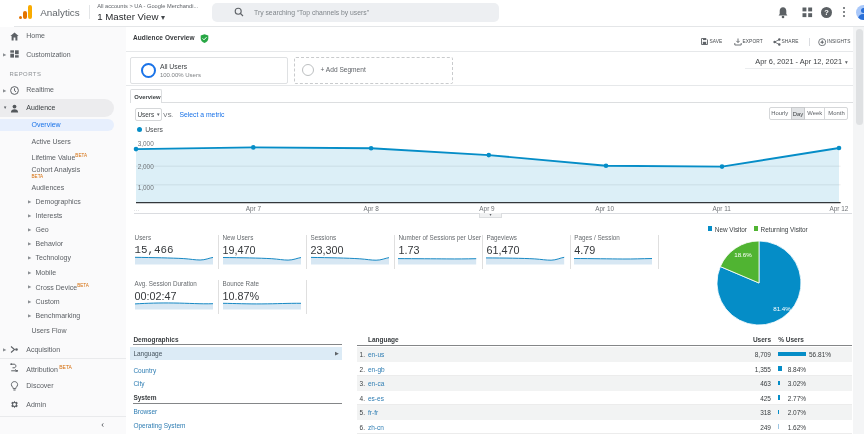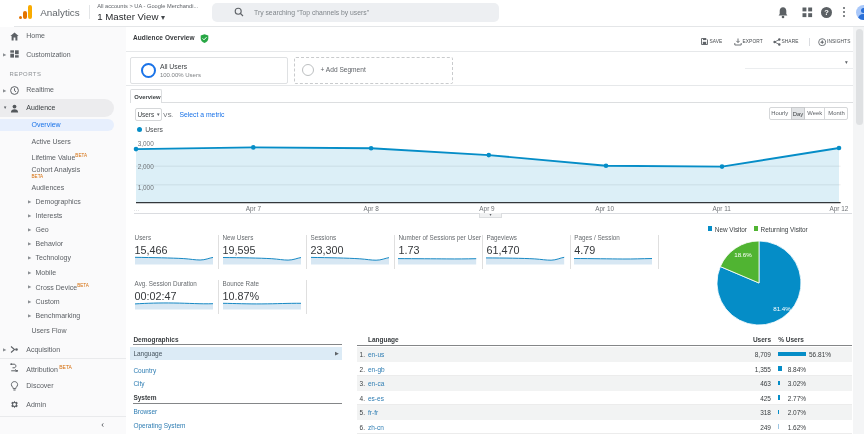--- a/index.html
+++ b/index.html
@@ -176,20 +176,21 @@
 
   <div class="abs" style="left:0;top:25px;width:727px;height:33.5px;border-bottom:1px solid #e6e8ea;box-sizing:border-box;background:#fff;"></div>
   <div class="abs" style="left:3.9px;top:29.6px;width:158.2px;height:27.4px;border:1px solid #dfe1e3;border-radius:2px;box-sizing:border-box;background:#fff;"></div>
   <div class="abs" style="left:14.8px;top:35.8px;width:15.5px;height:15.5px;border:2.3px solid #1a73e8;border-radius:50%;box-sizing:border-box;"></div>
   <div class="abs" style="left:33.9px;top:36.3px;font-size:6.8px;color:#3c4043;">All Users</div>
   <div class="abs" style="left:33.9px;top:44.8px;font-size:6.0px;color:#7e8184;">100.00% Users</div>
   <div class="abs" style="left:168.4px;top:29.6px;width:158.7px;height:27.4px;border:1px dashed #c9cbcd;border-radius:2px;box-sizing:border-box;"></div>
   <div class="abs" style="left:176.2px;top:37.4px;width:12px;height:12px;border:1.7px solid #bcbfc1;border-radius:50%;box-sizing:border-box;"></div>
   <div class="abs" style="left:194.5px;top:38.8px;font-size:6.6px;color:#5f6368;">+ Add Segment</div>
 
+  <div class="abs" style="left:530px;top:30.2px;width:186px;text-align:right;font-size:7.4px;color:#3b3e41;">Apr 6, 2021 - Apr 12, 2021</div>
     <div class="abs" style="left:719px;top:31.5px;color:#5f6368;font-size:5.5px;">▾</div>
   <div class="abs" style="left:619px;top:40.5px;width:108px;height:1px;background:#ebedef;"></div>
 
   <div class="abs" style="left:3.6px;top:62.3px;width:32.8px;height:14px;background:#fff;border:1px solid #dcdee0;border-bottom:none;border-radius:2px 2px 0 0;box-sizing:border-box;"></div>
   <div class="abs" style="left:8.3px;top:66.6px;font-size:5.9px;font-weight:bold;color:#3c4043;">Overview</div>
   <div class="abs" style="left:36.4px;top:75.3px;width:690.6px;height:1px;background:#dcdee0;"></div>
 
   <div class="abs" style="left:8.5px;top:81px;width:27.5px;height:12.5px;border:1px solid #d5d7d9;border-radius:2px;box-sizing:border-box;background:#fff;"></div>
   <div class="abs" style="left:11.5px;top:83.8px;font-size:6.4px;color:#3c4043;">Users</div>
     <div class="abs" style="left:30px;top:84.8px;font-size:4.6px;color:#5f6368;">▼</div>
@@ -238,23 +239,23 @@
     </div>
 
   <div class="abs" style="left:92.35px;top:208px;width:1px;height:33.6px;background:#dfdfdf;"></div>
   <div class="abs" style="left:180.3px;top:208px;width:1px;height:33.6px;background:#dfdfdf;"></div>
   <div class="abs" style="left:268.25px;top:208px;width:1px;height:33.6px;background:#dfdfdf;"></div>
   <div class="abs" style="left:356.2px;top:208px;width:1px;height:33.6px;background:#dfdfdf;"></div>
   <div class="abs" style="left:444.15px;top:208px;width:1px;height:33.6px;background:#dfdfdf;"></div>
   <div class="abs" style="left:532.1px;top:208px;width:1px;height:33.6px;background:#dfdfdf;"></div>
 
   <div class="abs" style="left:8.6px;top:206.6px;font-size:6.3px;color:#666a6e;">Users</div>
-  <div class="abs" style="left:8.6px;top:217.3px;font-size:10.8px;color:#35383b;">15,466</div>
+  <div class="abs" style="left:8.6px;top:217.3px;font-size:10.8px;color:#35383b;font-family:Liberation Mono, monospace;">15,466</div>
   <div class="abs" style="left:96.5px;top:206.6px;font-size:6.3px;color:#666a6e;">New Users</div>
-  <div class="abs" style="left:96.5px;top:217.3px;font-size:10.8px;color:#35383b;">19,595</div>
+  <div class="abs" style="left:96.5px;top:217.3px;font-size:10.8px;color:#35383b;">19,470</div>
   <div class="abs" style="left:184.5px;top:206.6px;font-size:6.3px;color:#666a6e;">Sessions</div>
   <div class="abs" style="left:184.5px;top:217.3px;font-size:10.8px;color:#35383b;">23,300</div>
   <div class="abs" style="left:272.4px;top:206.6px;font-size:6.3px;color:#666a6e;">Number of Sessions per User</div>
   <div class="abs" style="left:272.4px;top:217.3px;font-size:10.8px;color:#35383b;">1.73</div>
   <div class="abs" style="left:360.4px;top:206.6px;font-size:6.3px;color:#666a6e;">Pageviews</div>
   <div class="abs" style="left:360.4px;top:217.3px;font-size:10.8px;color:#35383b;">61,470</div>
   <div class="abs" style="left:448.3px;top:206.6px;font-size:6.3px;color:#666a6e;">Pages / Session</div>
   <div class="abs" style="left:448.3px;top:217.3px;font-size:10.8px;color:#35383b;">4.79</div>
 
   <svg class="abs" style="left:8.6px;top:226.5px;" width="78.2" height="13" viewBox="0 0 78.2 13">

